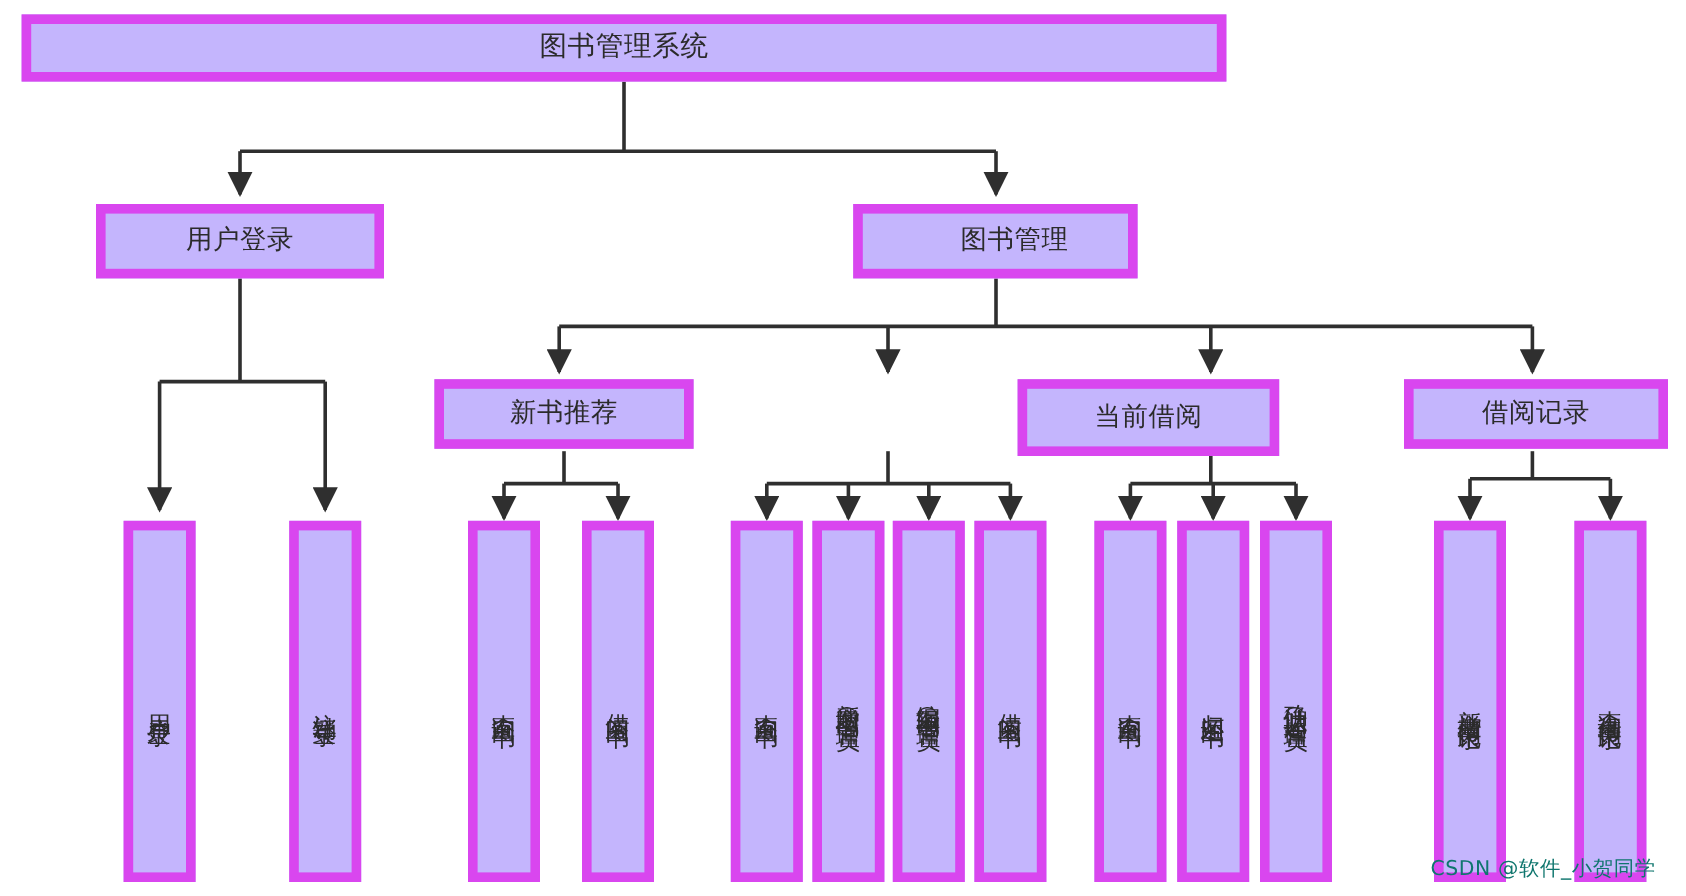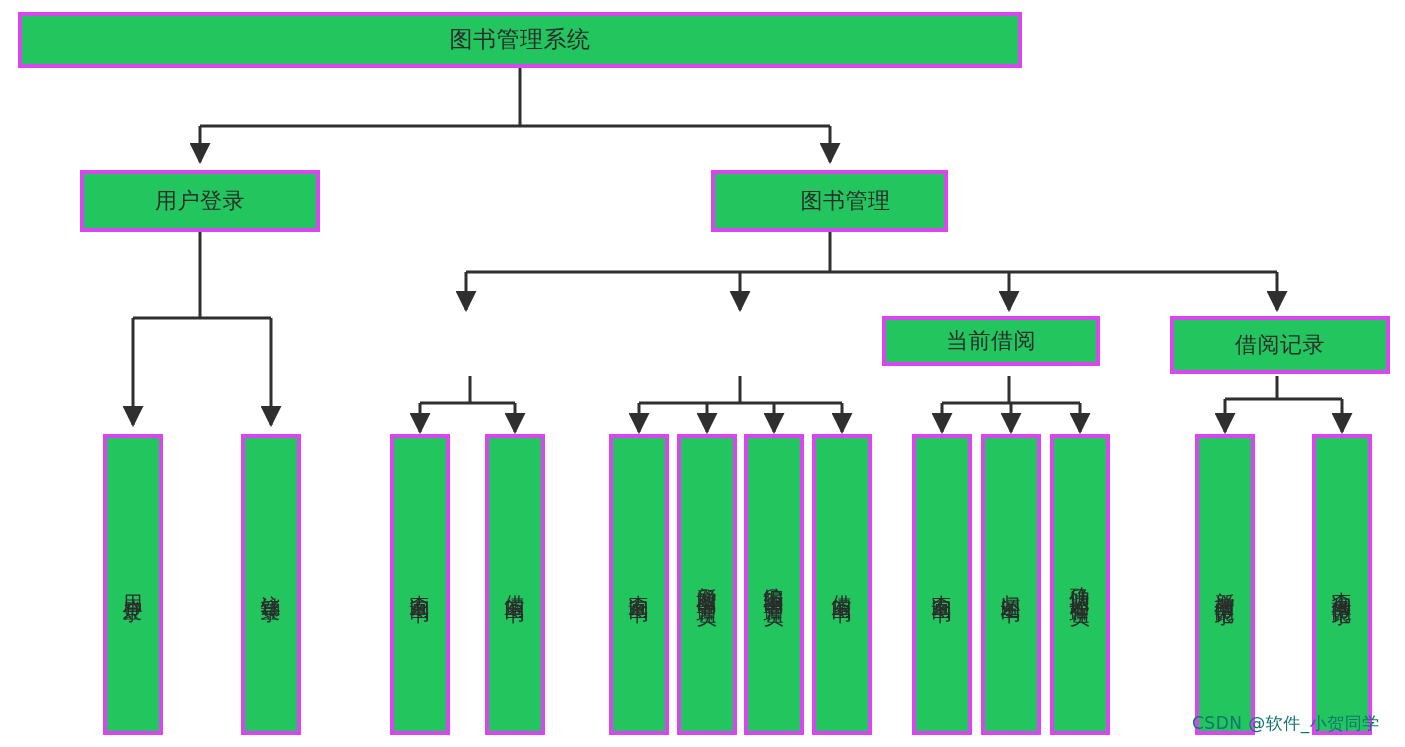--- a/index.html
+++ b/index.html
@@ -22,22 +22,22 @@
     position: absolute;
     left: 0;
     top: 0;
     width: 1405px;
     height: 747px;
     pointer-events: none;
   }
   .node {
     position: absolute;
     box-sizing: border-box;
-    border: 4px solid #d946ef;
-    background: #22c55e;
+    border: 8px solid #d946ef;
+    background: #c4b5fd;
     display: flex;
     align-items: center;
     justify-content: center;
     color: #2b2b2b;
   }
   .node.horiz {
     font-size: 22px;
     letter-spacing: 0.5px;
     line-height: 1.1;
   }
@@ -134,23 +134,26 @@
   </div>
 
   <div class="node horiz" style="left:80px; top:170px; width:240px; height:62px;">
     <span class="htext">用户登录</span>
   </div>
 
   <div class="node horiz" style="left:711px; top:170px; width:237px; height:62px;padding-left:32px;">
     <span class="htext">图书管理</span>
   </div>
 
-
-
-  <div class="node horiz" style="left:882px; top:316px; width:218px; height:50px;">
+  <div class="node horiz" style="left:362px; top:316px; width:216px; height:58px;">
+    <span class="htext">新书推荐</span>
+  </div>
+
+
+  <div class="node horiz" style="left:848px; top:316px; width:218px; height:64px;">
     <span class="htext">当前借阅</span>
   </div>
 
   <div class="node horiz" style="left:1170px; top:316px; width:220px; height:58px;">
     <span class="htext">借阅记录</span>
   </div>
 
   <div class="node leaf" style="left:103px; top:434px; width:60px; height:301px;">
     <span class="vtext">用户登录</span>
   </div>

